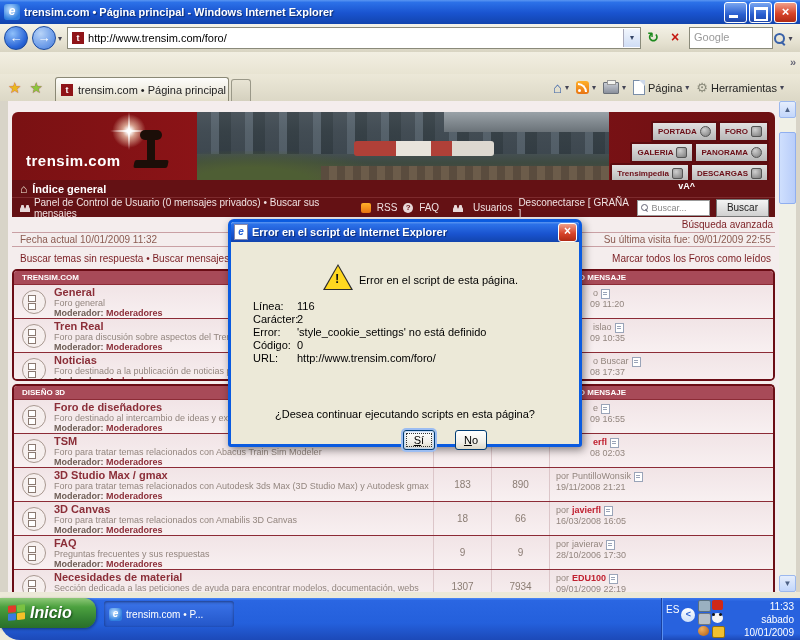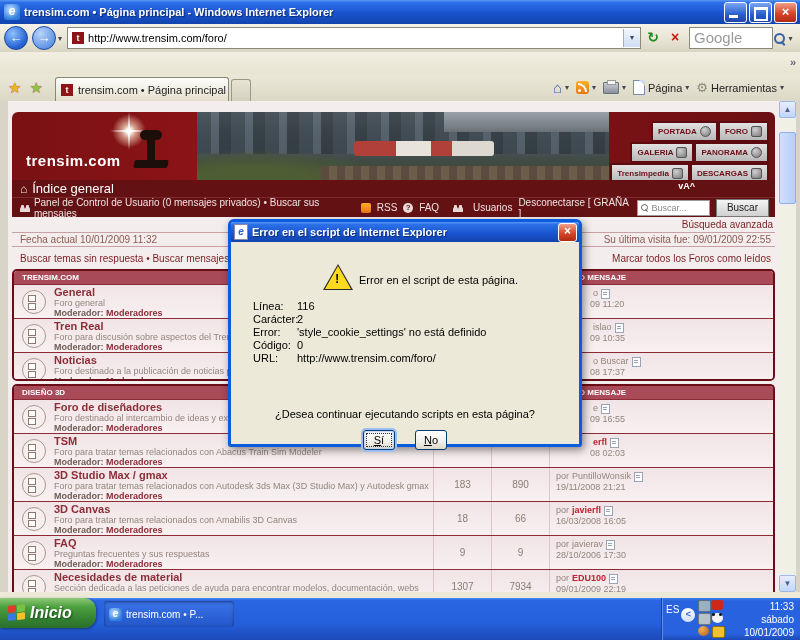--- a/index.html
+++ b/index.html
@@ -32,21 +32,21 @@
   .addrfield{flex:1;height:20px;background:#fff;border:1px solid #8a8a7a;display:flex;align-items:center;margin-left:2px;}
   .favicon{width:12px;height:12px;background:#8f1418;margin:0 4px;color:#fff;font-size:9px;font-weight:bold;
     line-height:12px;text-align:center;}
   .addrtext{font-size:11px;color:#000;flex:1;}
   .addr-caret{width:16px;height:18px;background:linear-gradient(180deg,#f2f6fd,#cfddf5);border-left:1px solid #aab;
     font-size:8px;color:#346;text-align:center;line-height:18px;}
   .sq-btn{width:20px;height:22px;text-align:center;line-height:21px;font-size:14px;font-weight:bold;margin-left:2px;}
   .refresh{color:#1d8a1d;}
   .stop{color:#c41810;}
   .gsearch{width:78px;height:20px;background:#fff;border:1px solid #8a8a7a;margin-left:4px;
-    font-size:15px;color:#9a9a9a;line-height:19px;padding-left:4px;}
+    font-size:11px;color:#9a9a9a;line-height:19px;padding-left:4px;}
   .gbtn{width:24px;height:22px;display:flex;align-items:center;justify-content:center;gap:1px;margin-right:3px;}
   .mag{width:7px;height:7px;border:2px solid #3a62a8;border-radius:50%;position:relative;}
   .mag::after{content:"";position:absolute;width:2px;height:5px;background:#3a62a8;left:6px;top:6px;transform:rotate(-45deg);}
 
   .glass{position:absolute;left:0;top:52px;width:800px;height:22px;
     background:linear-gradient(180deg,#f2efe2,#e8e4d2);}
   .chev-top{position:absolute;right:4px;top:56px;font-size:11px;color:#667;font-weight:bold;}
 
   .tabrow{position:absolute;left:0;top:74px;width:800px;height:27px;
     background:linear-gradient(180deg,#ece8d8,#dcd8c6);border-bottom:2px solid #9a9888;display:flex;align-items:flex-end;}
@@ -109,21 +109,21 @@
   .navbtns{position:absolute;right:6px;top:9px;width:168px;display:flex;flex-wrap:wrap;justify-content:flex-end;}
   .navbtn{height:17px;padding:0 5px;background:linear-gradient(180deg,#e2e2e2,#b8b8b8);
     border:2px solid #5c0c10;border-radius:2px;color:#6b0d16;font-size:8px;font-weight:bold;
     display:flex;align-items:center;gap:3px;}
   .nb-ico{width:9px;height:9px;background:radial-gradient(circle at 35% 30%,#cfcfcf,#7a7a7a);border:1px solid #555;border-radius:2px;}
   .nb-ico.round{border-radius:50%;}
 
   .bar-indice{position:absolute;left:4px;top:79px;width:763px;height:17px;background:#641114;
     color:#fff;display:flex;align-items:center;border-bottom:1px solid #7d2a2d;}
   .bar-indice .g-home2{color:#f0e6d2;font-size:12px;margin:0 5px 0 8px;}
-  .bar-indice .lbl{font-size:13px;font-weight:normal;}
+  .bar-indice .lbl{font-size:11px;font-weight:bold;}
   .font-widget{position:absolute;right:80px;top:1px;color:#fff;font-size:9px;font-weight:bold;}
   .bar-user{position:absolute;left:4px;top:97px;width:763px;height:19px;background:#641114;
     color:#f0e2e2;display:flex;align-items:center;font-size:10px;}
   .usr-ico{width:10px;height:9px;margin:0 4px 0 8px;position:relative;}
   .usr-ico::before,.usr-ico::after{content:"";position:absolute;bottom:0;width:5px;height:5px;background:#e8d8d8;border-radius:2px 2px 0 0;}
   .usr-ico::before{left:0;box-shadow:0 -3px 0 -1px #e8d8d8;}
   .usr-ico::after{left:5px;box-shadow:0 -3px 0 -1px #e8d8d8;}
   .bar-user .right{margin-left:auto;display:flex;align-items:center;gap:6px;}
   .rss-mini{width:10px;height:10px;border-radius:2px;background:linear-gradient(#ffb029,#e87412);}
   .q-ico{width:10px;height:10px;border-radius:50%;background:#e8d8d8;color:#641114;font-size:8px;font-weight:bold;
@@ -191,29 +191,29 @@
     border-left:15px solid transparent;border-right:15px solid transparent;border-bottom:26px solid #2a2a2a;}
   .warn::before{content:"";position:absolute;left:-13px;top:2px;border-left:13px solid transparent;
     border-right:13px solid transparent;border-bottom:23px solid #ffd820;}
   .warn::after{content:"!";position:absolute;left:-3px;top:7px;font-size:13px;font-weight:bold;color:#111;}
   .dmsg{position:absolute;left:128px;top:32px;}
   .dfields{position:absolute;left:22px;top:58px;width:310px;}
   .dfrow{display:flex;line-height:13px;}
   .dfl{width:44px;}
   .dfv{flex:1;white-space:nowrap;}
   .dquestion{position:absolute;left:0;top:166px;width:100%;text-align:center;}
-  .dbtns{position:absolute;left:0;top:188px;width:100%;display:flex;justify-content:center;gap:20px;}
+  .dbtns{position:absolute;left:0;top:188px;width:100%;display:flex;justify-content:center;gap:20px;padding-left:40px;}
   .xpbtn{min-width:32px;height:20px;padding:0 8px;font-size:11px;color:#000;
     border:1px solid #003c74;border-radius:3px;background:linear-gradient(180deg,#fff,#f1f0ea 60%,#dcd8c8);
     text-align:center;line-height:18px;box-sizing:border-box;}
   .xpbtn.default{box-shadow:0 0 0 2px #9cbdf2, inset 0 0 2px 1px #bcd4f6;outline:1px dotted #333;outline-offset:-4px;}
 
   
   .taskbar{position:absolute;left:0;top:598px;width:800px;height:42px;
-    background:linear-gradient(180deg,#4b8af8 0%,#2a66e2 6%,#2460dc 60%,#1c49b8 100%);}
+    background:linear-gradient(180deg,#4b8af8 0%,#2a66e2 6%,#2460dc 60%,#1c49b8 100%);border-radius:20px;}
   .startbtn{position:absolute;left:0;top:0;height:30px;width:96px;border-radius:0 12px 12px 0;
     background:linear-gradient(180deg,#8ec878 0%,#4ca13f 30%,#348232 70%,#2a6e2a 100%);
     box-shadow:1px 1px 3px rgba(0,0,0,.4);display:flex;align-items:center;color:#fff;
     font-size:16px;font-weight:bold;font-style:italic;text-shadow:1px 1px 2px #1a4a1a;}
   .flag{width:18px;height:16px;margin:0 4px 0 8px;display:grid;grid-template-columns:8px 8px;grid-template-rows:7px 7px;gap:1px;transform:skewY(-6deg);}
   .flag span{border-radius:1px;}
   .f-r{background:#e23a2a;} .f-g{background:#7ac142;} .f-b{background:#3a7ae0;} .f-y{background:#f5c028;}
   .taskitem{position:absolute;left:104px;top:3px;width:130px;height:26px;border-radius:3px;
     background:linear-gradient(180deg,#3b74ea,#2356c8);box-shadow:inset 0 1px 3px rgba(0,0,20,.5);
     display:flex;align-items:center;color:#fff;font-size:10px;}

